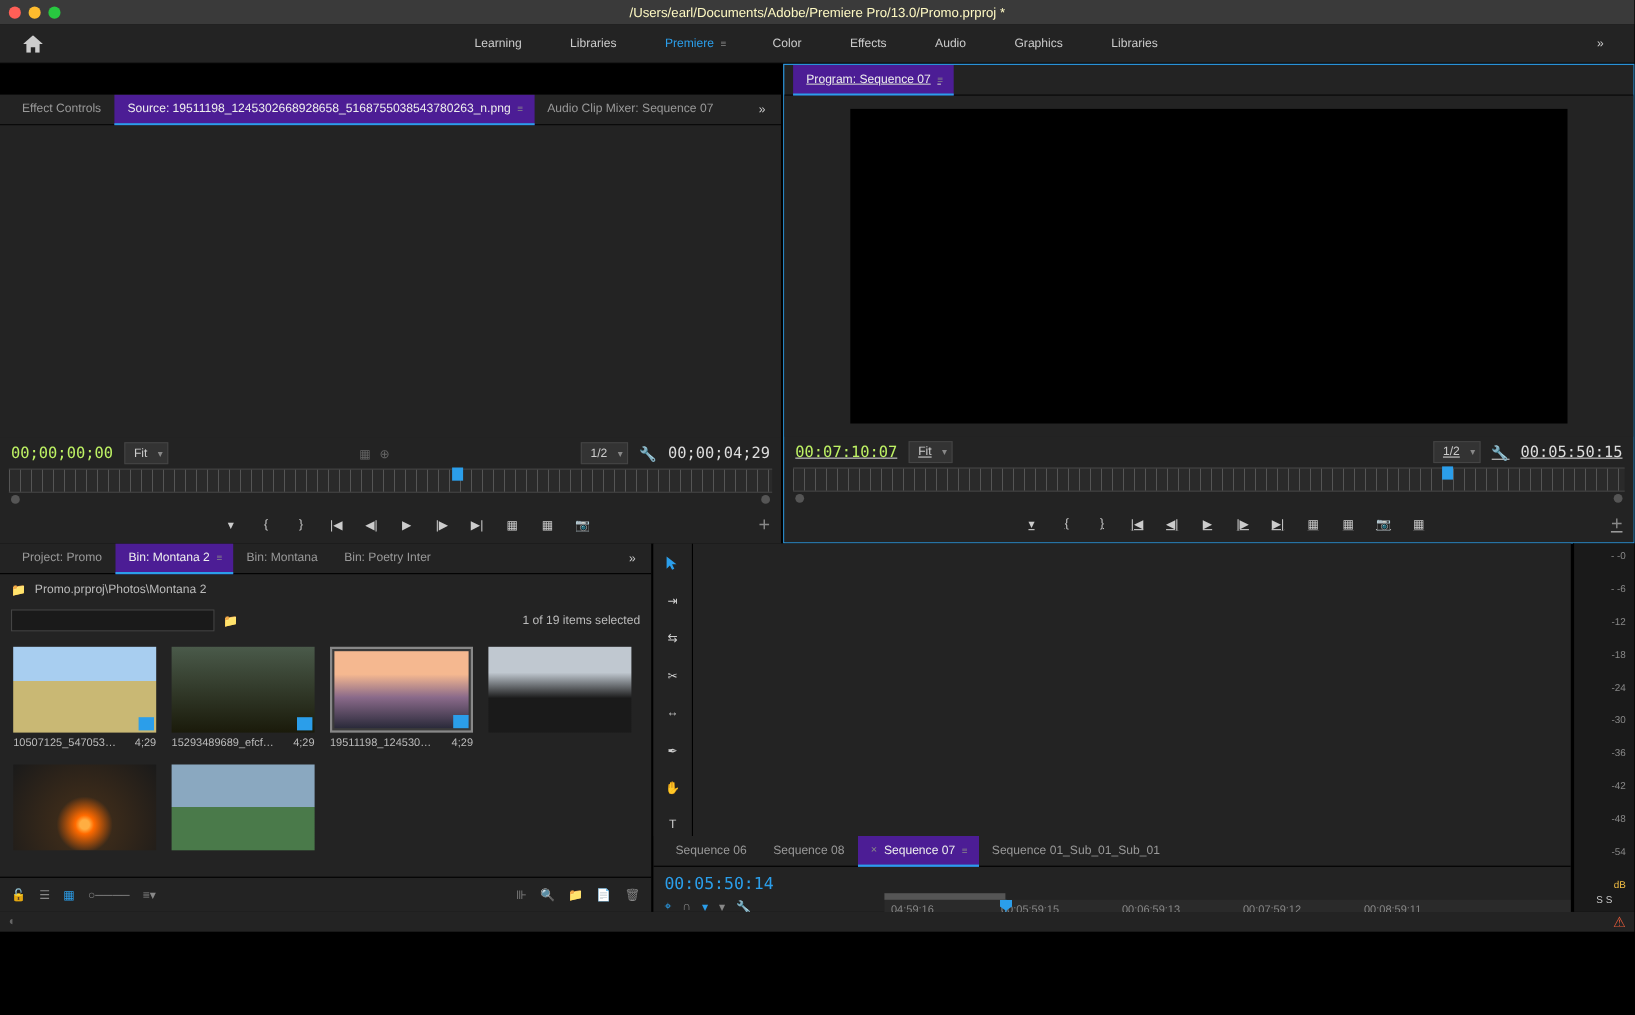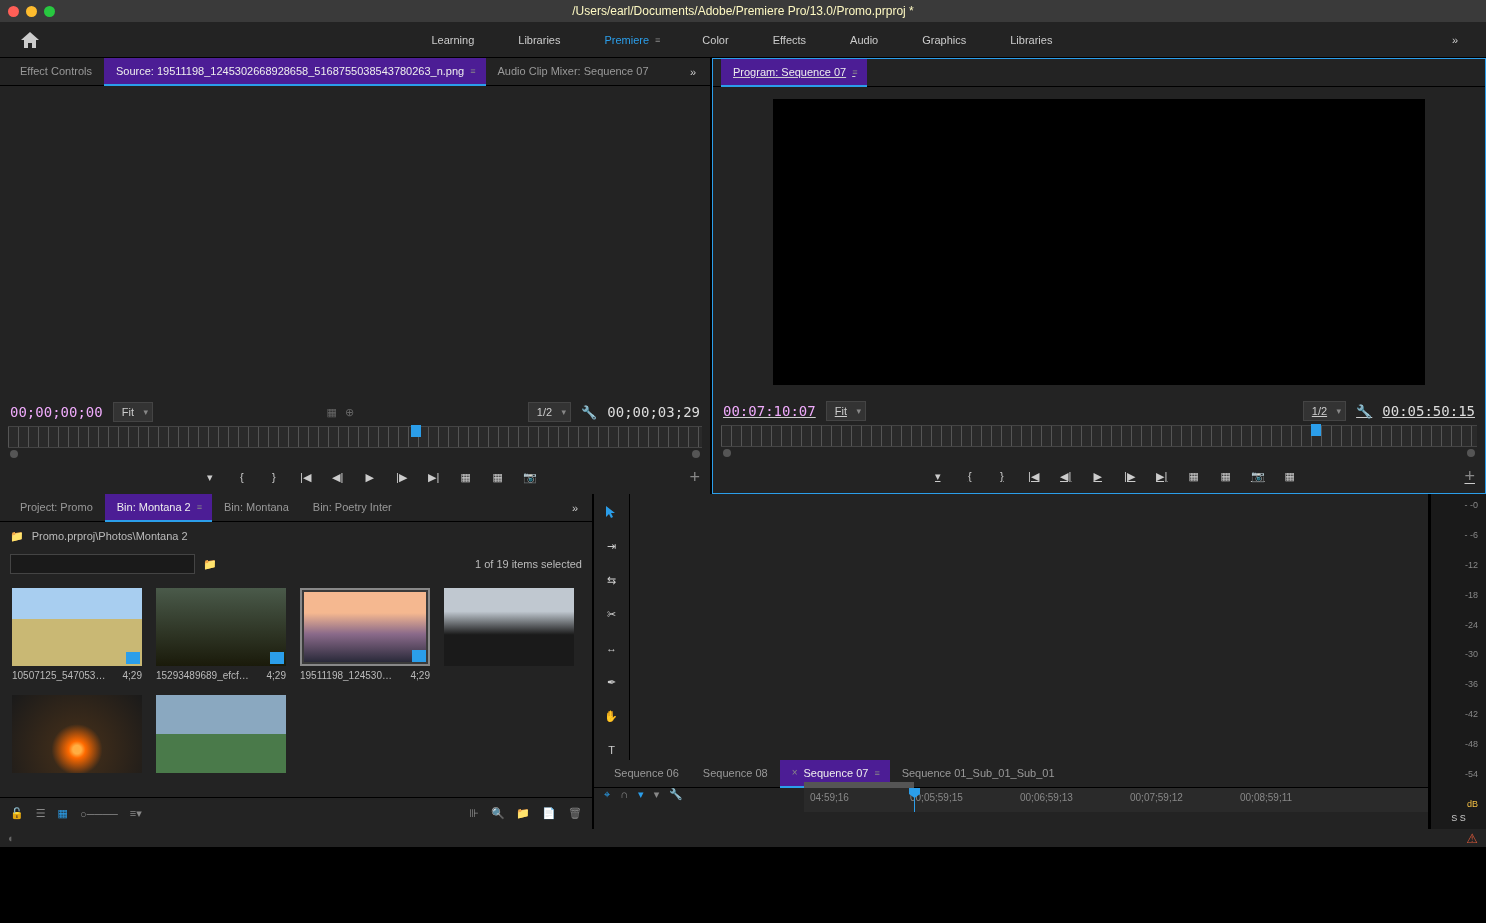--- a/index.html
+++ b/index.html
@@ -27,21 +27,21 @@
 .tab { padding: 0 12px; height: 28px; display: flex; align-items: center; cursor: pointer; color: #999; border-bottom: 2px solid transparent; gap: 6px; white-space: nowrap; }
 .tab.active { color: #eee; border-bottom-color: #2b9eea; background: #4c1d95; }
 .tab-overflow { margin-left: auto; padding: 0 6px; cursor: pointer; }
 .menu-icon-three { letter-spacing: -2px; color: #888; font-size: 9px; }
 
 
 .monitor-body { flex: 1; background: #232323; display: flex; flex-direction: column; }
 .monitor-view { flex: 1; background: #232323; position: relative; }
 .program-video { position: absolute; left: 60px; right: 60px; top: 12px; bottom: 12px; background: #000; }
 .monitor-controls { height: 28px; display: flex; align-items: center; padding: 0 10px; gap: 10px; }
-.tc { color: #f0abfc; font-size: 14px; font-family: monospace; font-weight: 500; }
+.tc { color: #bef264; font-size: 14px; font-family: monospace; font-weight: 500; }
 .tc.right { color: #ddd; margin-left: auto; }
 .dropdown { background: #333; border: 1px solid #444; height: 20px; padding: 0 18px 0 8px; color: #ccc; font-size: 11px; display: flex; align-items: center; cursor: pointer; position: relative; }
 .dropdown::after { content: '▾'; position: absolute; right: 4px; font-size: 9px; color: #888; }
 .marker-icons { display: flex; gap: 8px; flex: 1; justify-content: center; color: #666; }
 .scrub-bar { height: 22px; background: #2a2a2a; margin: 0 8px; position: relative; border-top: 1px solid #444; border-bottom: 1px solid #444; }
 .scrub-bar::before { content: ''; position: absolute; top: 0; bottom: 0; left: 0; right: 0; background: repeating-linear-gradient(90deg, #555 0, #555 1px, transparent 1px, transparent 10px); }
 .playhead { position: absolute; top: -2px; width: 10px; height: 12px; background: #2b9eea; }
 .transport { height: 34px; display: flex; align-items: center; justify-content: center; gap: 16px; color: #ccc; }
 .transport .ico { width: 16px; height: 16px; display: flex; align-items: center; justify-content: center; cursor: pointer; }
 .transport .plus { margin-left: auto; margin-right: 10px; font-size: 18px; color: #888; }
@@ -136,42 +136,42 @@
     <div class="ws-item">Effects</div>
     <div class="ws-item">Audio</div>
     <div class="ws-item">Graphics</div>
     <div class="ws-item">Libraries</div>
   </div>
   <div class="ws-overflow">»</div>
 </div>
 
 <div style="display:flex; gap:2px; height:436px; background:#000;">
 
-  <div class="panel" style="width:710px;">
+  <div class="panel" style="width:710px;margin-top:28px;">
     <div class="panel-tabs">
       <div class="tab">Effect Controls</div>
       <div class="tab active">
         <span>Source: 19511198_1245302668928658_5168755038543780263_n.png</span>
         <span class="menu-icon-three">≡</span>
       </div>
       <div class="tab">Audio Clip Mixer: Sequence 07</div>
       <div class="tab-overflow">»</div>
     </div>
     <div class="monitor-body">
       <div class="monitor-view"></div>
       <div class="monitor-controls">
         <span class="tc">00;00;00;00</span>
         <div class="dropdown">Fit</div>
         <div class="marker-icons">
           <span>▦</span>
           <span>⊕</span>
         </div>
         <div class="dropdown">1/2</div>
         <span class="wrench">🔧</span>
-        <span class="tc right">00;00;03;29</span>
+        <span class="tc right">00;00;04;29</span>
       </div>
       <div class="scrub-bar">
         <div class="playhead" style="left:58%;"></div>
       </div>
       <div style="height:12px; display:flex; align-items:center; padding:0 10px;">
         <span style="width:8px;height:8px;background:#555;border-radius:50%;"></span>
         <span style="width:8px;height:8px;background:#555;border-radius:50%;margin-left:auto;"></span>
       </div>
       <div class="transport">
         <div class="spacer-l"></div>
@@ -343,20 +343,23 @@
     <div class="timeline-body">
       <div class="panel-tabs">
         <div class="tab">Sequence 06</div>
         <div class="tab">Sequence 08</div>
         <div class="tab active">
           <span style="color:#888;font-size:10px;">×</span>
           <span>Sequence 07</span>
           <span class="menu-icon-three">≡</span>
         </div>
         <div class="tab">Sequence 01_Sub_01_Sub_01</div>
+      </div>
+      <div class="tl-header">
+        <span class="tl-tc">00:05:50:14</span>
       </div>
       <div style="display:flex;">
         <div style="width:210px; display:flex; gap:10px; padding:0 10px 6px; color:#2b9eea;">
           <span>⌖</span>
           <span style="color:#888;">∩</span>
           <span>▾</span>
           <span style="color:#888;">▾</span>
           <span style="color:#888;">🔧</span>
         </div>
         <div class="tl-ruler" style="flex:1; position:relative;">

